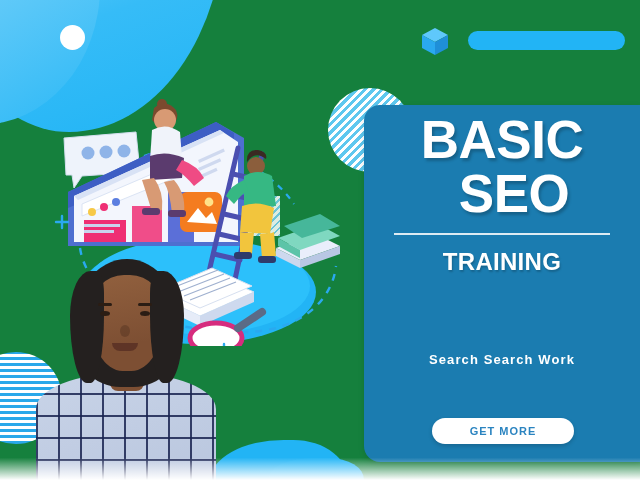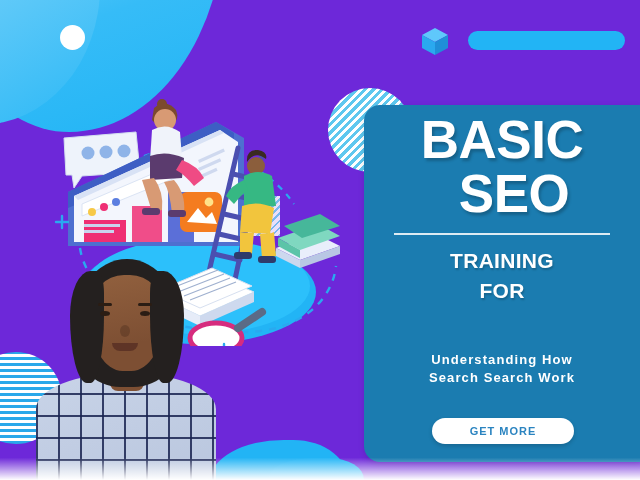--- a/index.html
+++ b/index.html
@@ -1,20 +1,20 @@
 <!DOCTYPE html>
 <html><head>
 <meta charset="utf-8">
 <style>
   html,body{margin:0;padding:0;}
   body{
     width:640px;height:480px;overflow:hidden;background:#ffffff;
     font-family:"Liberation Sans","DejaVu Sans",sans-serif;
   }
-  .stage{position:relative;width:640px;height:480px;overflow:hidden;background:#6d28d9;}
+  .stage{position:relative;width:640px;height:480px;overflow:hidden;background:#15803d;}
 
   
   .blob-topleft{
     position:absolute;left:-70px;top:-118px;width:295px;height:250px;
     background:linear-gradient(160deg,#8ad8fb 0%,#36bcf7 55%,#20b4f5 100%);
     border-radius:0 0 58% 52% / 0 0 95% 88%;
   }
   .blob-topleft2{
     position:absolute;left:-130px;top:-60px;width:230px;height:185px;
     background:linear-gradient(150deg,#86d6fa 0%,#2bb8f6 100%);
@@ -69,21 +69,21 @@
   }
   .t-basic{top:8px;font-size:53px;}
   .t-seo{top:62px;font-size:53px;padding-left:12px;}
 
   .rule{
     position:absolute;left:30px;top:128px;width:216px;height:2px;background:#ffffff;opacity:.85;
   }
 
   .t-line{
     position:absolute;width:276px;text-align:center;color:#ffffff;font-weight:bold;
-    font-size:21px;line-height:1;letter-spacing:.3px;
+    font-size:24px;line-height:1;letter-spacing:.3px;
     text-shadow:1px 2px 2px rgba(0,0,0,.2);
   }
   .t-training{top:145px;}
   .t-for{top:175px;}
   .t-beginners{top:205px;}
 
   .t-sub{
     position:absolute;width:276px;text-align:center;color:#ffffff;
     font-size:13px;font-weight:bold;letter-spacing:1.1px;line-height:1.35;
     top:246px;
@@ -286,23 +286,21 @@
     <div class="ph-nose"></div>
     <div class="ph-mouth"></div>
   </div>
 
   <div class="panel">
     <div class="panel-inner">
       <div class="t-basic">BASIC</div>
       <div class="t-seo">SEO</div>
       <div class="rule"></div>
       <div class="t-line t-training">TRAINING</div>
-      <div class="t-line t-for">FOR</div>
       <div class="t-sub">
-        <span>Understanding How</span>
         <span>Search Search Work</span>
       </div>
     </div>
   </div>
 
   <div class="cta" style="left:432px;top:418px;">GET MORE</div>
 
   <div class="fade-out"></div>
 </div>
 

